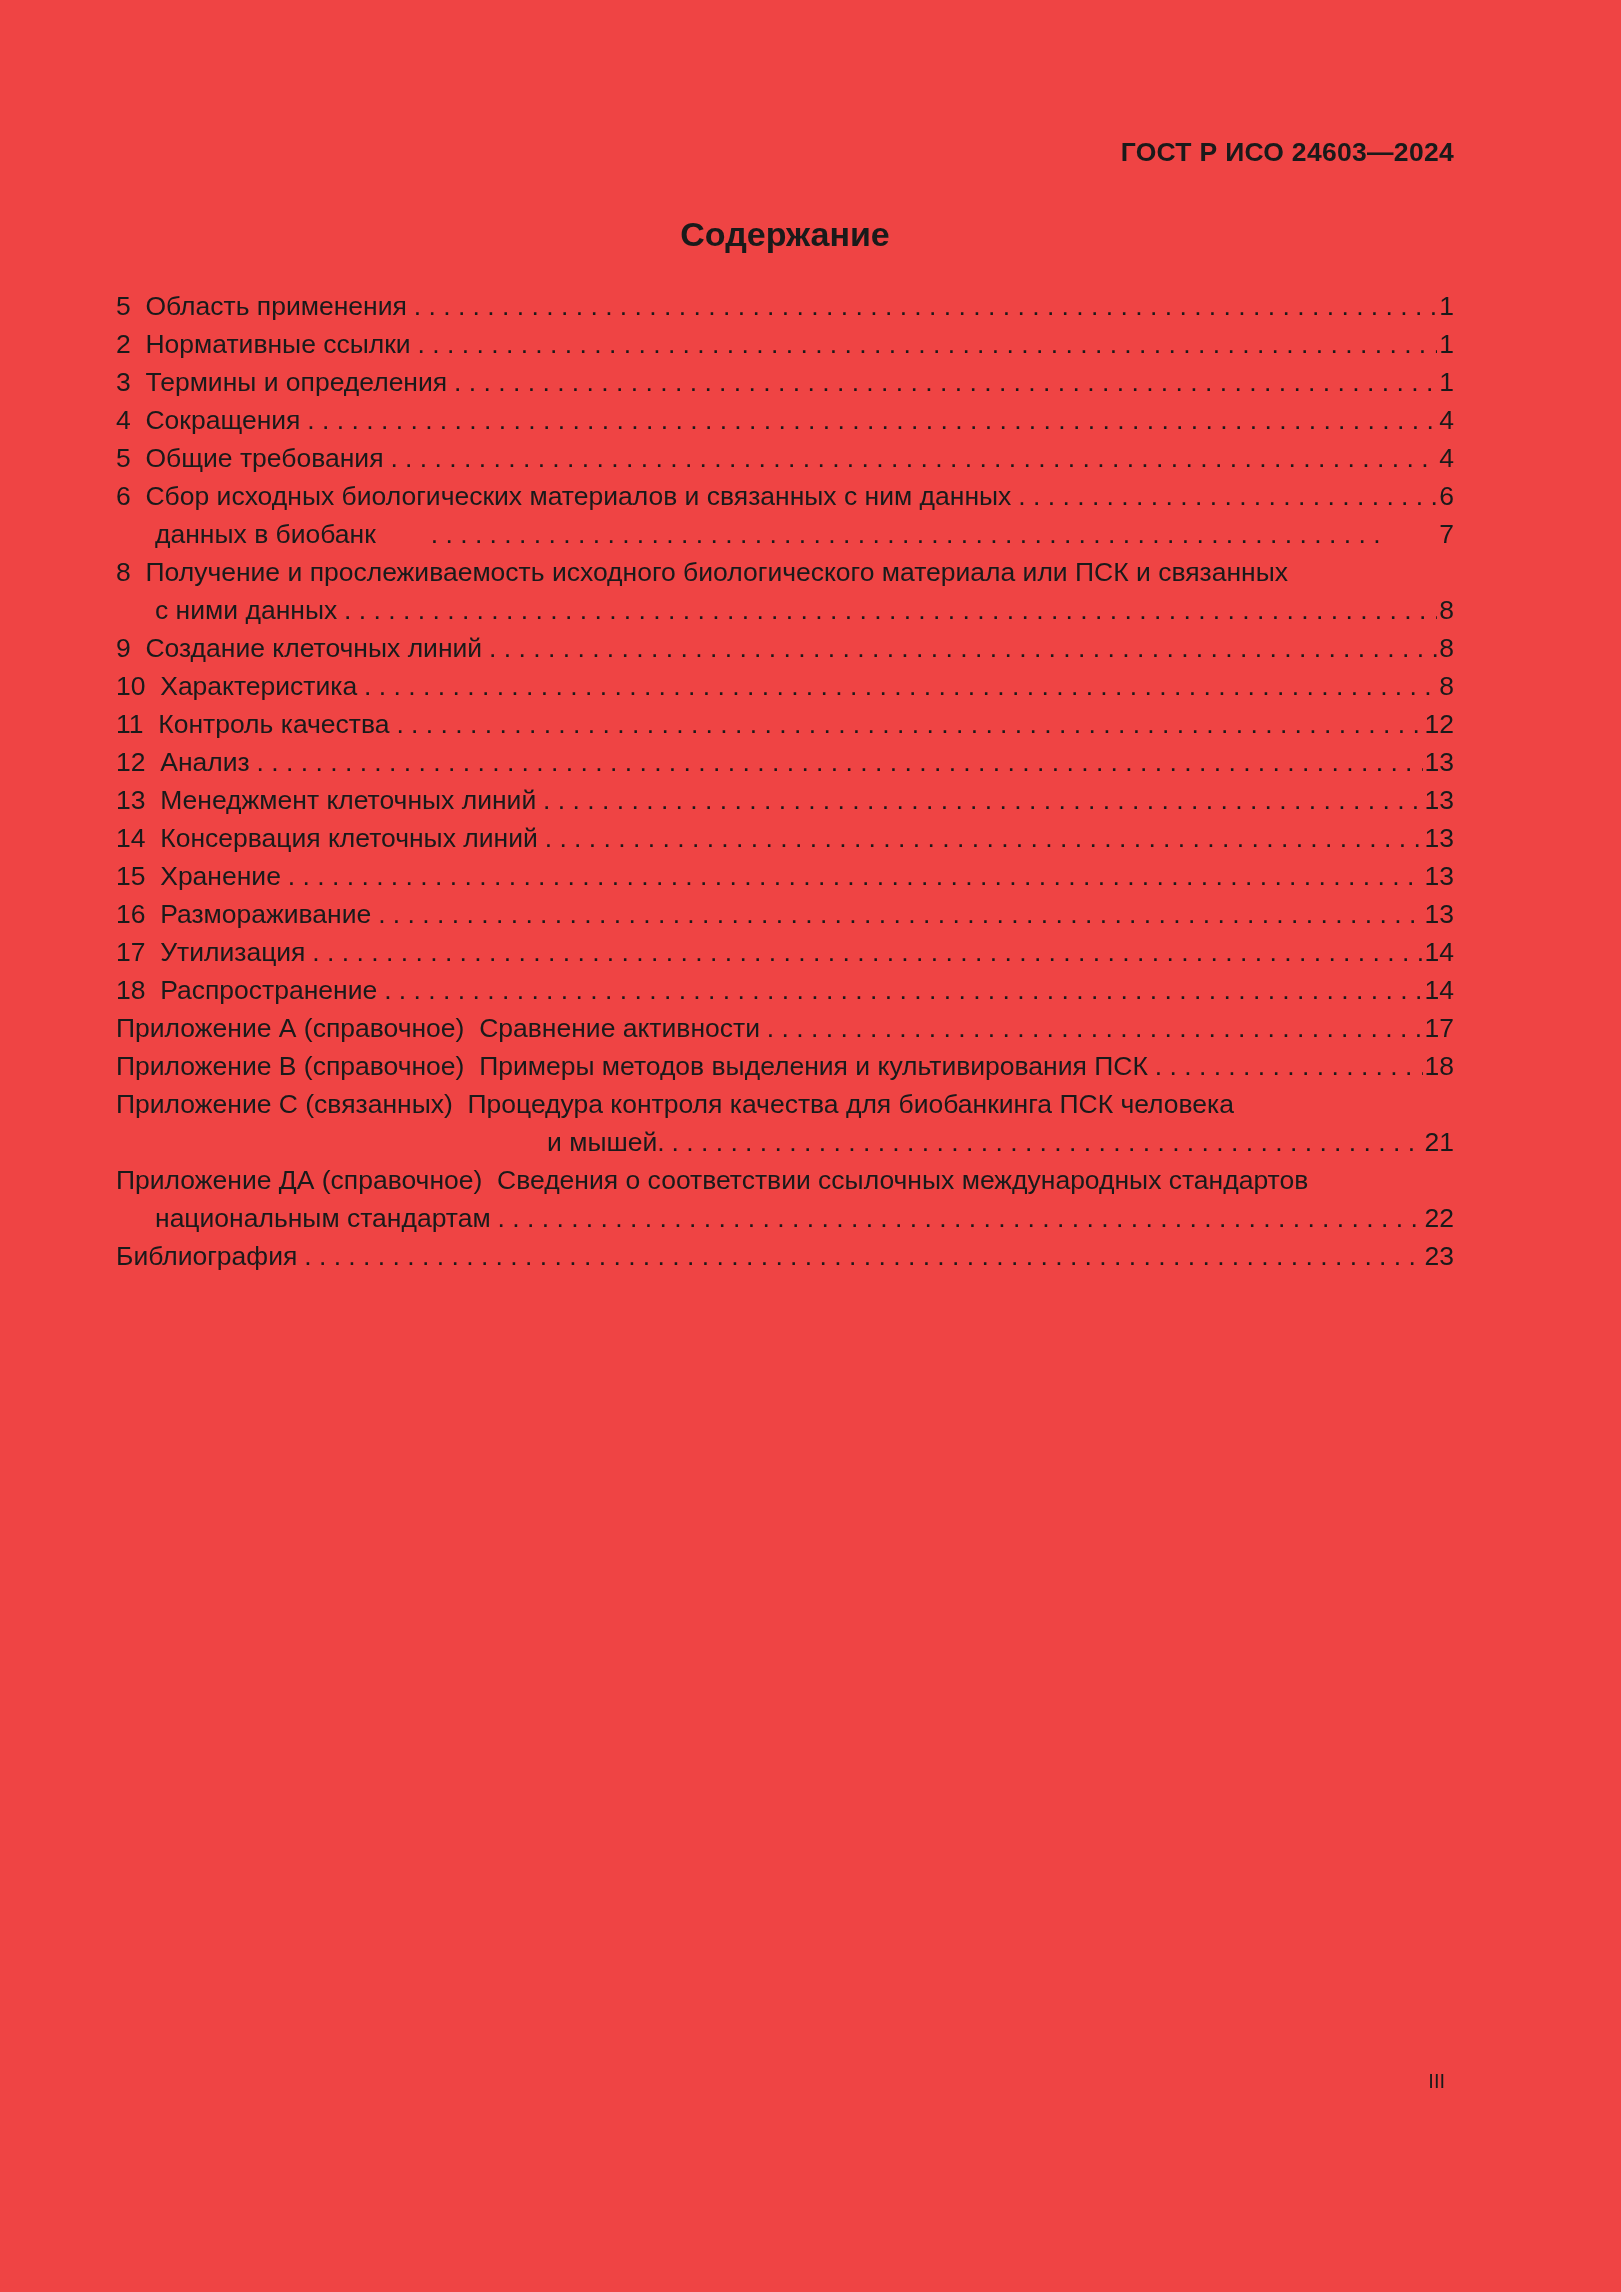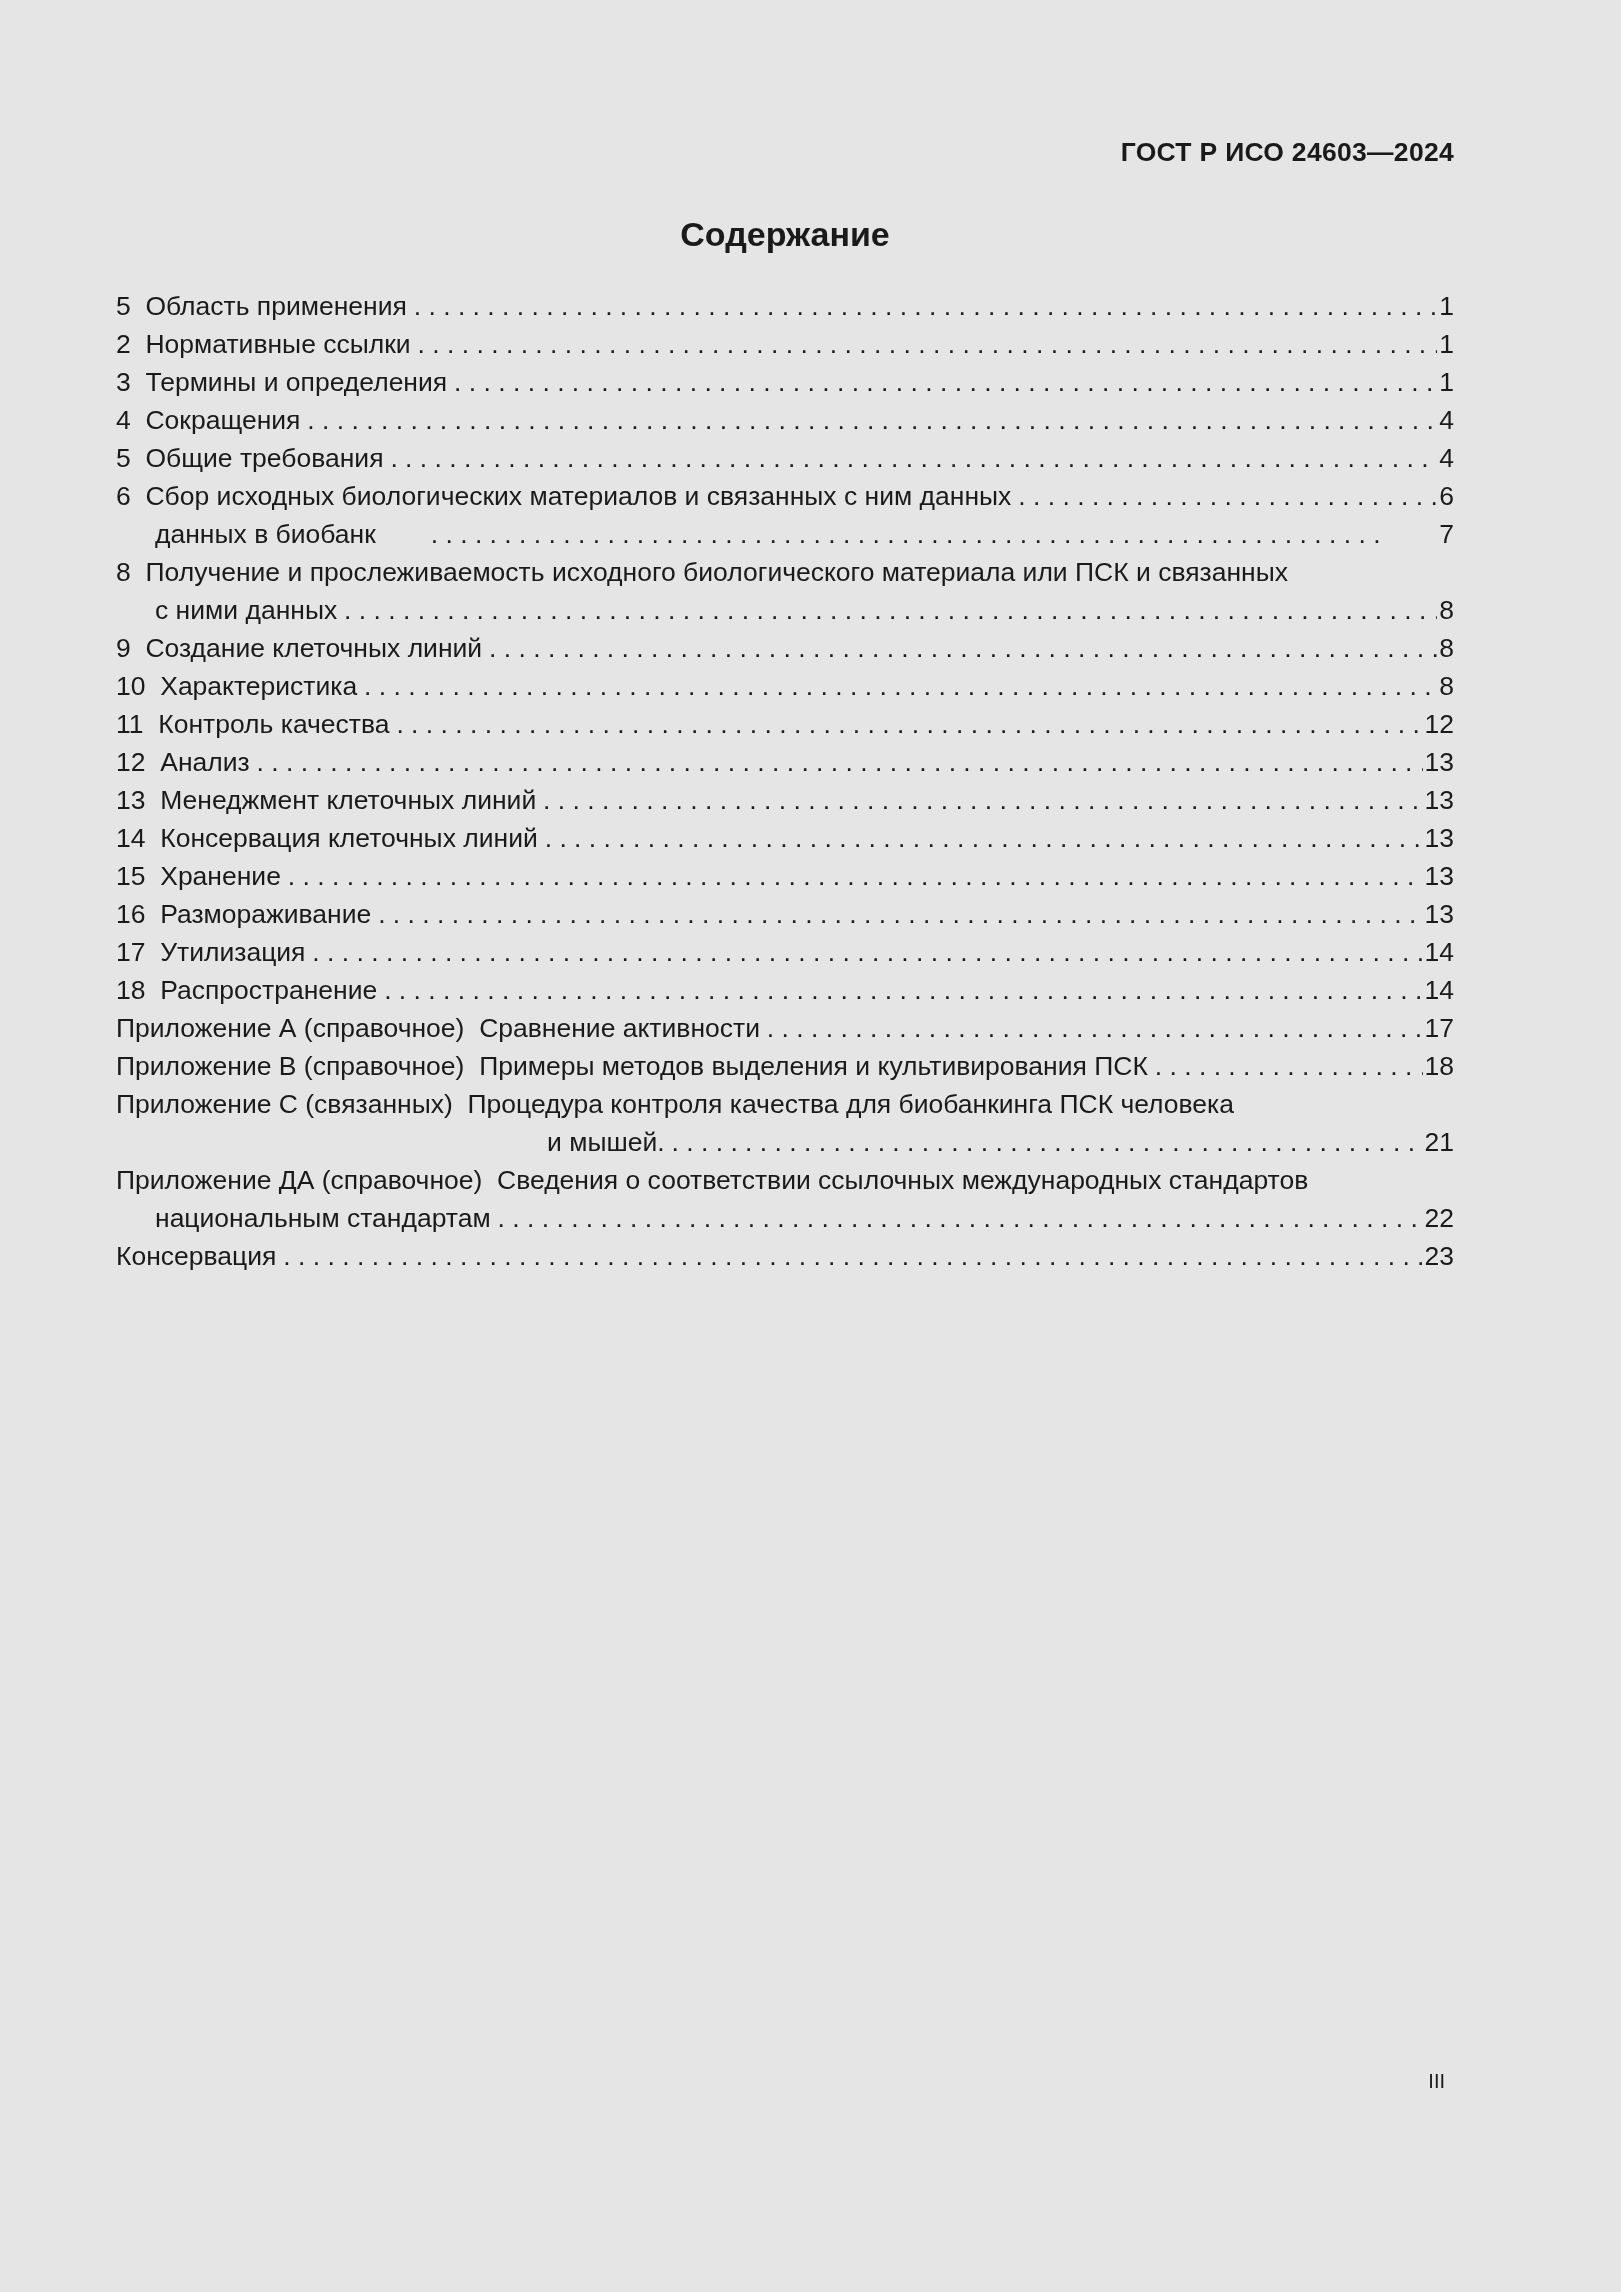--- a/index.html
+++ b/index.html
@@ -1,21 +1,21 @@
 <!DOCTYPE html>
 <html><head>
 <meta charset="utf-8">
 <style>
   * { margin: 0; padding: 0; box-sizing: border-box; }
   html, body { background: #ffffff; }
   .page {
     position: relative;
     width: 1621px;
     height: 2293px;
-    background: #e5e5e5;
+    background: #ef4444;
     color: #1a1a1a;
     font-family: "Liberation Sans", "DejaVu Sans", sans-serif;
     overflow: hidden;
   }
   .content {
     position: absolute;
     left: 116px;
     top: 137px;
     width: 1338px;
   }
@@ -225,21 +225,21 @@
 
   </div>
           <div class="toc-line" style="padding-left: 39px;">
     <span class="toc-text">национальным стандартам</span>
     <span class="toc-dots">. . . . . . . . . . . . . . . . . . . . . . . . . . . . . . . . . . . . . . . . . . . . . . . . . . . . . . . . . . . . . . . . . . . . . . . . . . . . . . . . . . . . . . . . . . . . . . . . . . . . . . . . . . . . . . . . . . . . . . . . . . . . . . . . . . . . . . . . . . . . . . . . . . . . . . . . . . . . . . . . . . . . . . . . . . . . . . . . . . . . . . . . . . . . . . . . . . . . . . . . . . . . . . . . . . . . . . . . . . . . </span>
     <span class="toc-page">22</span>
   </div>
         </div>
         <div class="toc-entry">
           <div class="toc-line">
-    <span class="toc-text">Консервация</span>
+    <span class="toc-text">Библиография</span>
     <span class="toc-dots">. . . . . . . . . . . . . . . . . . . . . . . . . . . . . . . . . . . . . . . . . . . . . . . . . . . . . . . . . . . . . . . . . . . . . . . . . . . . . . . . . . . . . . . . . . . . . . . . . . . . . . . . . . . . . . . . . . . . . . . . . . . . . . . . . . . . . . . . . . . . . . . . . . . . . . . . . . . . . . . . . . . . . . . . . . . . . . . . . . . . . . . . . . . . . . . . . . . . . . . . . . . . . . . . . . . . . . . . . . . . </span>
     <span class="toc-page">23</span>
   </div>
         </div>
       </div>
   </div>
   <div class="page-footer">III</div>
 </div>
 
 

